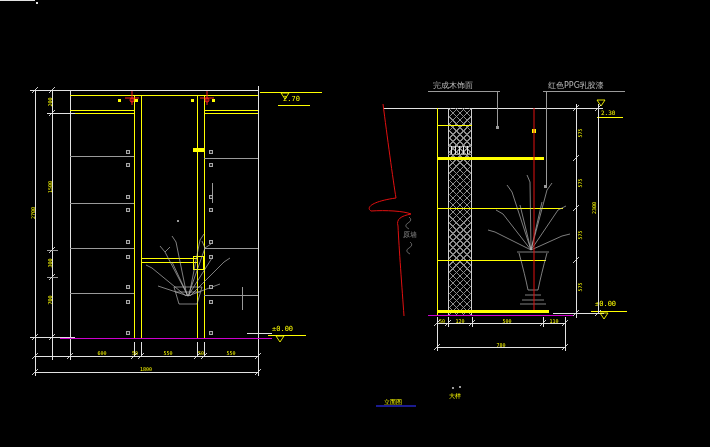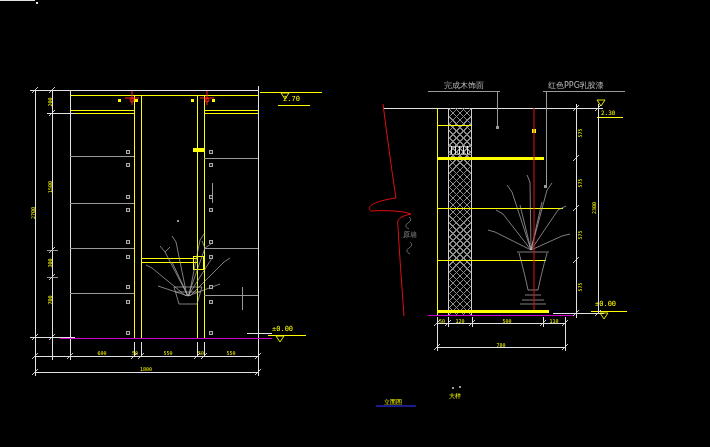--- a/index.html
+++ b/index.html
@@ -128,21 +128,21 @@
     <div class="ln v wh" style="left:463px;top:146px;height:8px;"></div>
     <div class="ln v wh" style="left:467px;top:146px;height:8px;"></div>
 
     <div class="ln yl" style="left:437px;top:157px;width:107px;height:3px;"></div>
     <div class="ln h yl" style="left:437px;top:208px;width:126px;"></div>
     <div class="ln h yl" style="left:437px;top:260px;width:109px;"></div>
     <div class="ln yl" style="left:437px;top:310px;width:112px;height:3px;"></div>
     <div class="ln h mg" style="left:428px;top:315px;width:145px;"></div>
     <div class="sq" style="left:532px;top:129px;width:4px;height:4px;"></div>
 
-    <div class="gtxt" style="left:444px;top:82px;">完成木饰面</div>
+    <div class="gtxt" style="left:433px;top:82px;">完成木饰面</div>
     <div class="ln h gy" style="left:428px;top:91px;width:72px;"></div>
     <div class="ln v gy" style="left:497px;top:91px;height:37px;"></div>
     <div class="ln gy" style="left:496px;top:126px;width:3px;height:3px;"></div>
     <div class="gtxt" style="left:548px;top:82px;">红色PPG乳胶漆</div>
     <div class="ln h gy" style="left:543px;top:91px;width:82px;"></div>
     <div class="ln v gy" style="left:546px;top:91px;height:96px;"></div>
     <div class="ln gy" style="left:544px;top:185px;width:3px;height:3px;"></div>
     <div class="gtxt" style="left:403px;top:231px;font-size:7px;color:#8a8a8a;">原墙</div>
 
     <div class="etxt" style="left:601px;top:109px;font-size:6px;">2.30</div>

